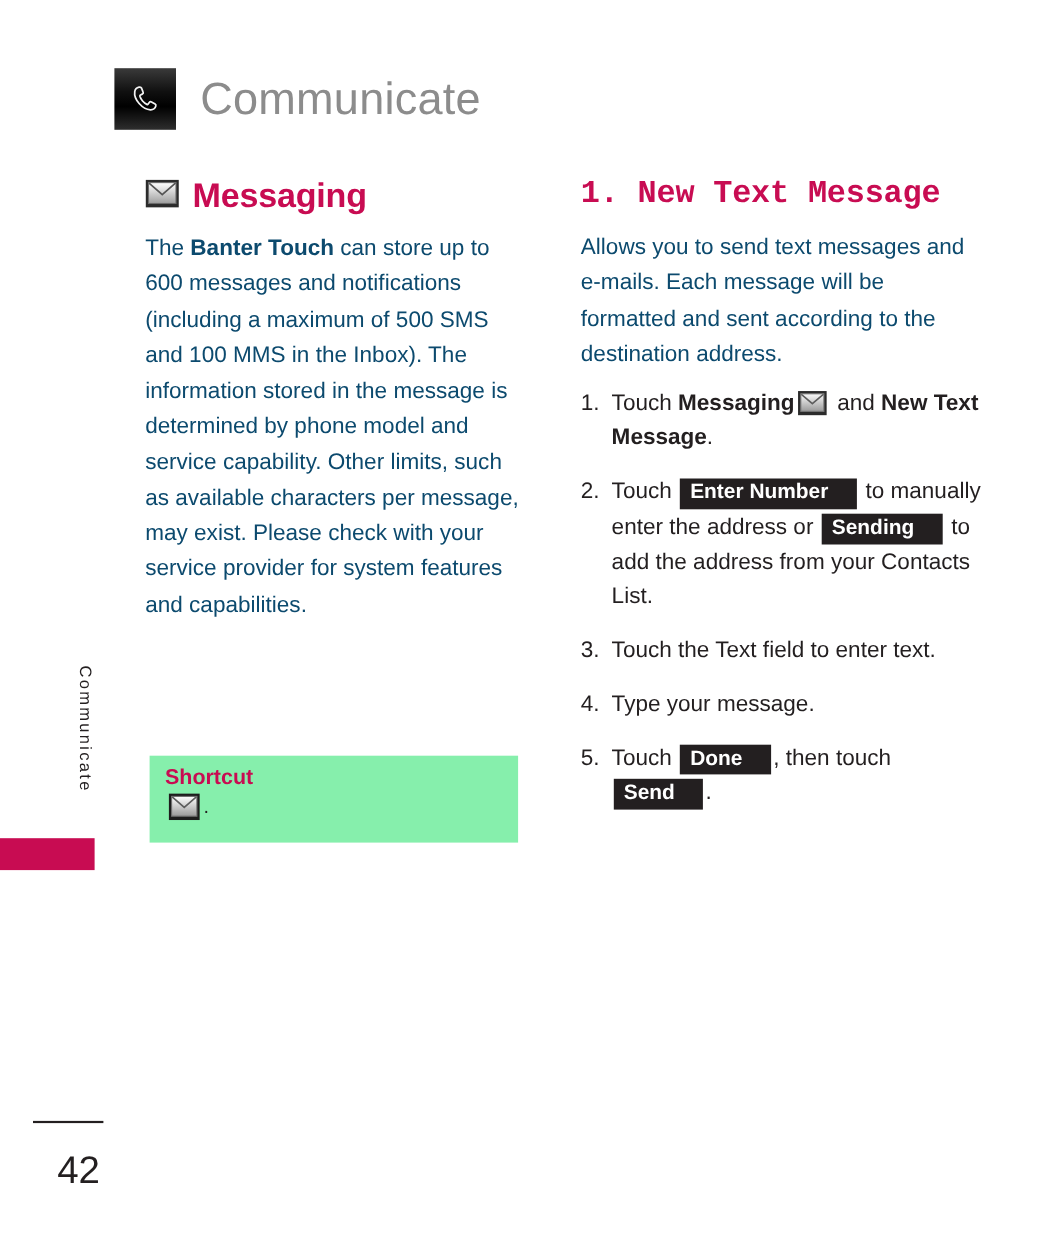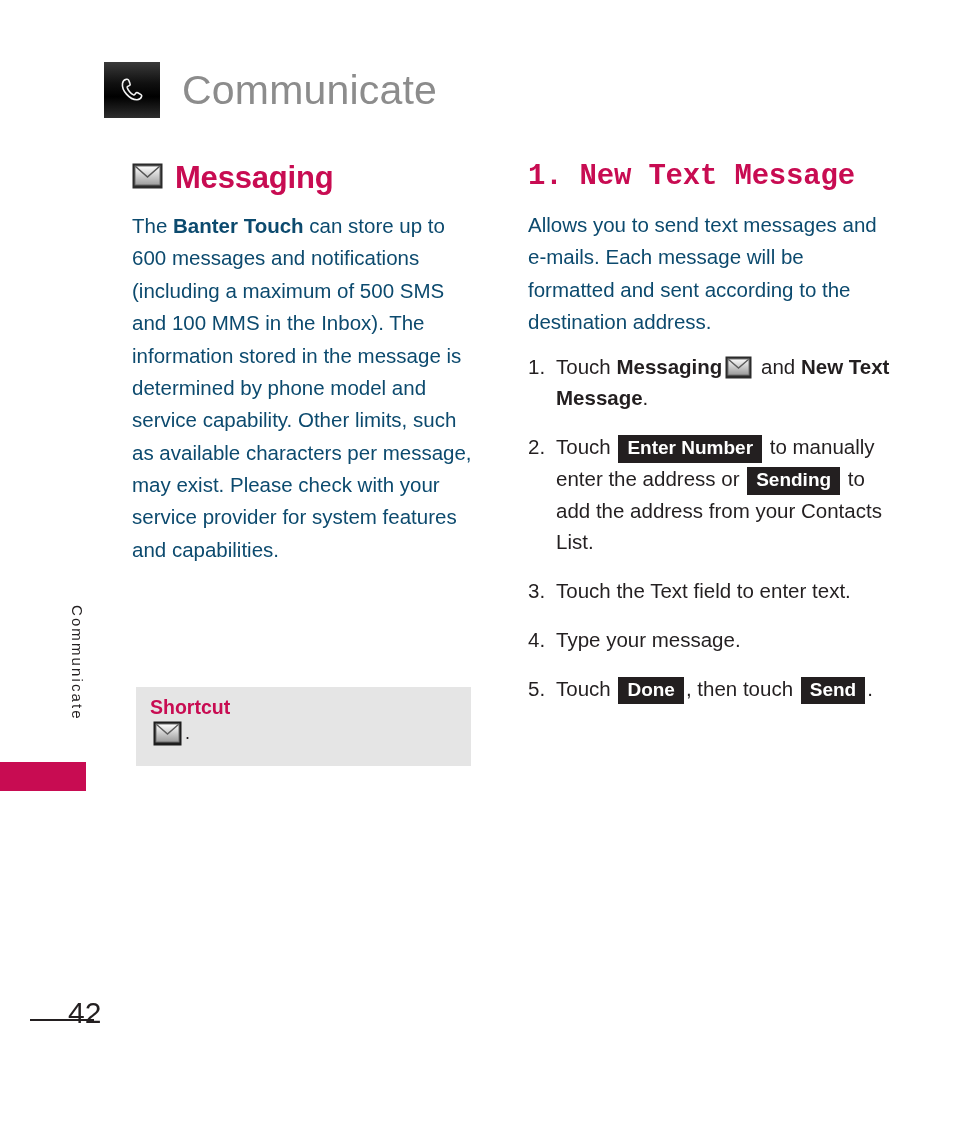--- a/index.html
+++ b/index.html
@@ -128,21 +128,21 @@
   }
   .body-text b { font-weight: 700; }
 
   
   #shortcut-box {
     position: absolute;
     left: 136px;
     top: 687px;
     width: 335px;
     height: 79px;
-    background: #e5e5e5;
+    background: #86efac;
     box-sizing: border-box;
     padding: 9px 14px 0 14px;
   }
   #shortcut-title {
     font-size: 19.5px;
     font-weight: 700;
     color: #c80c52;
     margin: 0 0 2px 0;
   }
   #shortcut-body {
@@ -175,21 +175,21 @@
     line-height: 1.55;
   }
 
   
   .key {
     display: inline-block;
     background: #231f20;
     color: #ffffff;
     font-weight: 700;
     font-size: 19px;
-    padding: 2px 9px 3px 9px;
+    padding: 2px 26px 3px 9px;
     line-height: 1.2;
     vertical-align: baseline;
     margin: 0 2px;
     white-space: nowrap;
   }
 
   
   .env-icon {
     display: inline-block;
     vertical-align: -5px;
@@ -202,24 +202,23 @@
     position: absolute;
     left: 30px;
     top: 1019px;
     width: 64px;
     height: 2px;
     background: #231f20;
   }
   #page-number {
     position: absolute;
     left: 52px;
-    top: 996px;
-    font-size: 30px;
-    color: #231f20;
-    margin-left: 16px;
+    top: 1044px;
+    font-size: 35px;
+    color: #231f20;
   }
 </style>
 </head>
 <body>
 
 <div id="side-tab">
   <div id="side-tab-label">Communicate</div>
 </div>
 <div id="side-tab-swatch"></div>
 

